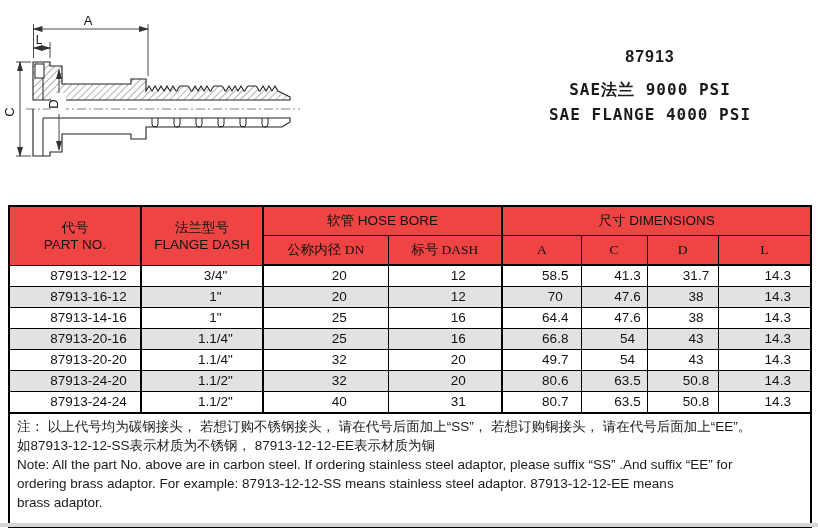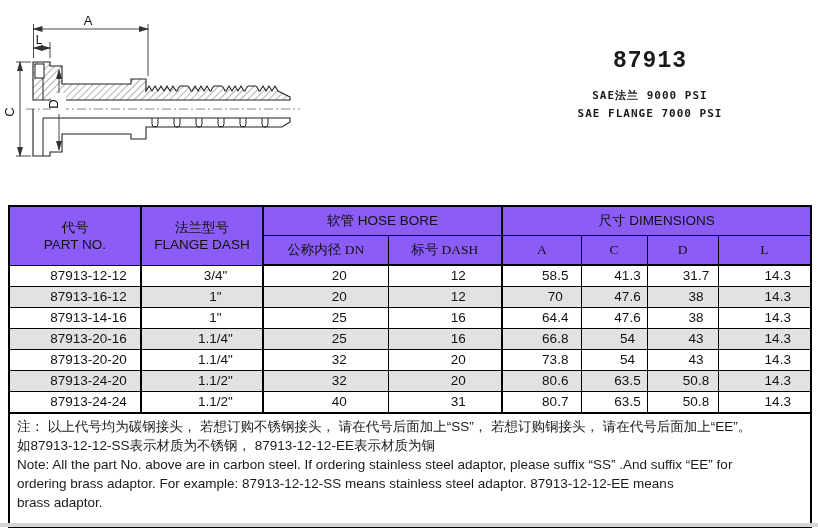--- a/index.html
+++ b/index.html
@@ -4,32 +4,32 @@
 <style>
   html,body{margin:0;padding:0;background:#fff;}
   .page{position:relative;width:818px;height:528px;background:#ffffff;overflow:hidden;
         font-family:"Liberation Sans",sans-serif;color:#1a1a1a;}
 
   
   .drawing{position:absolute;left:0;top:0;width:320px;height:195px;}
 
   
   .titleblock{position:absolute;left:530px;top:48px;width:240px;text-align:center;}
-  .part-number{font-size:23px;font-weight:bold;letter-spacing:1px;
-               font-family:Liberation Mono, monospace;}
-  .subtitle{font-size:11px;font-weight:bold;margin-top:4px;letter-spacing:1px;
+  .part-number{font-size:16px;font-weight:bold;letter-spacing:1px;
+               font-family:Liberation Sans, sans-serif;}
+  .subtitle{font-size:16px;font-weight:bold;margin-top:4px;letter-spacing:1px;
             font-family:"DejaVu Sans Mono","Liberation Sans",monospace;}
   .subtitle.first{margin-top:14px;}
 
   
   table.spec{position:absolute;left:8px;top:205px;width:802px;border-collapse:collapse;
              table-layout:fixed;text-align:center;font-size:13.5px;color:#111;}
   table.spec{border:2px solid #000;}
   table.spec th,table.spec td{border:1px solid #000;padding:0;overflow:hidden;}
-  table.spec thead th{background:#8b5cf6;font-weight:normal;font-size:13.5px;}
+  table.spec thead th{background:#ef4444;font-weight:normal;font-size:13.5px;}
   table.spec thead tr.h1 th{height:28px;}
   table.spec thead tr.h2 th{height:28px;border-bottom-width:2px;font-family:Liberation Serif, serif;}
   table.spec tbody td{height:20px;line-height:20px;padding-left:27px;}
   table.spec tbody tr:nth-child(even) td{background:#e2e2e2;}
   .bR2{border-right-width:2px !important;}
   th.twoline div{line-height:17px;}
 
   
   .notebox{position:absolute;left:8px;top:412px;width:786px;height:93px;
            border:2px solid #000;padding:3px 7px 16px 7px;font-size:13.5px;line-height:19px;}
@@ -93,21 +93,21 @@
     <text x="14" y="112" text-anchor="middle" font-size="13" fill="#111" transform="rotate(-90 14 112)">C</text>
 
     <line x1="59" y1="70" x2="59" y2="150" stroke="#333" stroke-width="0.9" marker-start="url(#ah)" marker-end="url(#ah)"></line>
     <rect x="51" y="93" width="15" height="21" fill="#ffffff"></rect>
     <text x="58" y="104" text-anchor="middle" font-size="13" fill="#111" transform="rotate(-90 58 104)">D</text>
   </svg>
 
   <div class="titleblock">
     <div class="part-number">87913</div>
     <div class="subtitle first">SAE法兰 9000 PSI</div>
-    <div class="subtitle">SAE FLANGE 7000 PSI</div>
+    <div class="subtitle">SAE FLANGE 4000 PSI</div>
   </div>
 
   <table class="spec">
     <colgroup>
       <col style="width:132px">
         <col style="width:122px">
         <col style="width:125px">
         <col style="width:114px">
       <col style="width:79px">
         <col style="width:66px">
@@ -175,21 +175,21 @@
         <td>66.8</td>
         <td>54</td>
         <td>43</td>
         <td>14.3</td>
       </tr>
       <tr>
         <td class="bR2">87913-20-20</td>
         <td class="bR2">1.1/4"</td>
         <td>32</td>
         <td class="bR2">20</td>
-        <td>73.8</td>
+        <td>49.7</td>
         <td>54</td>
         <td>43</td>
         <td>14.3</td>
       </tr>
       <tr>
         <td class="bR2">87913-24-20</td>
         <td class="bR2">1.1/2"</td>
         <td>32</td>
         <td class="bR2">20</td>
         <td>80.6</td>

